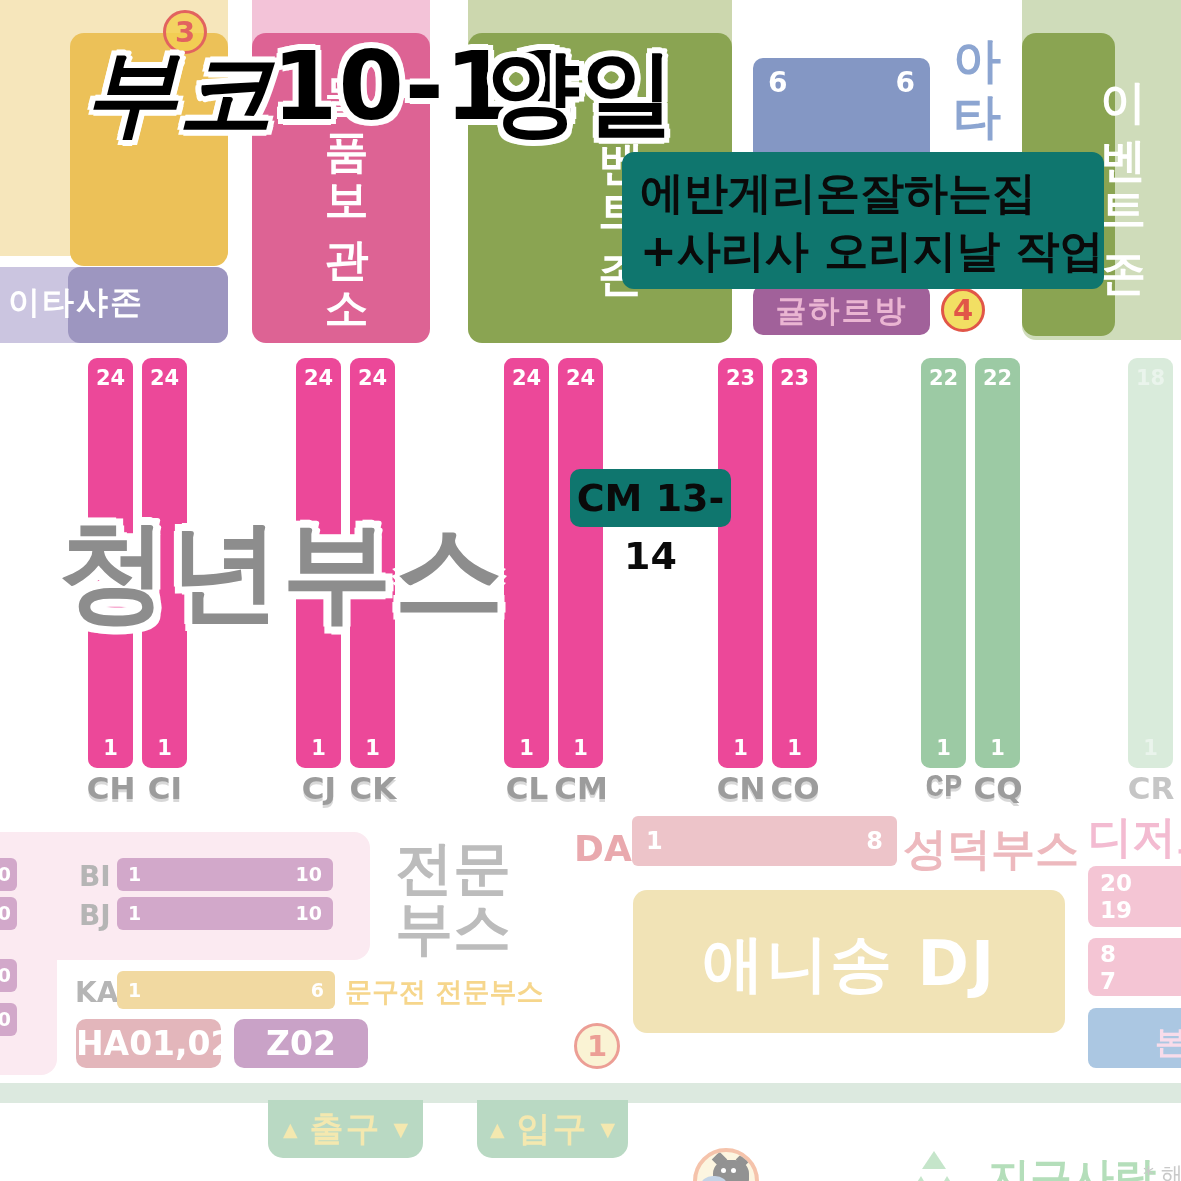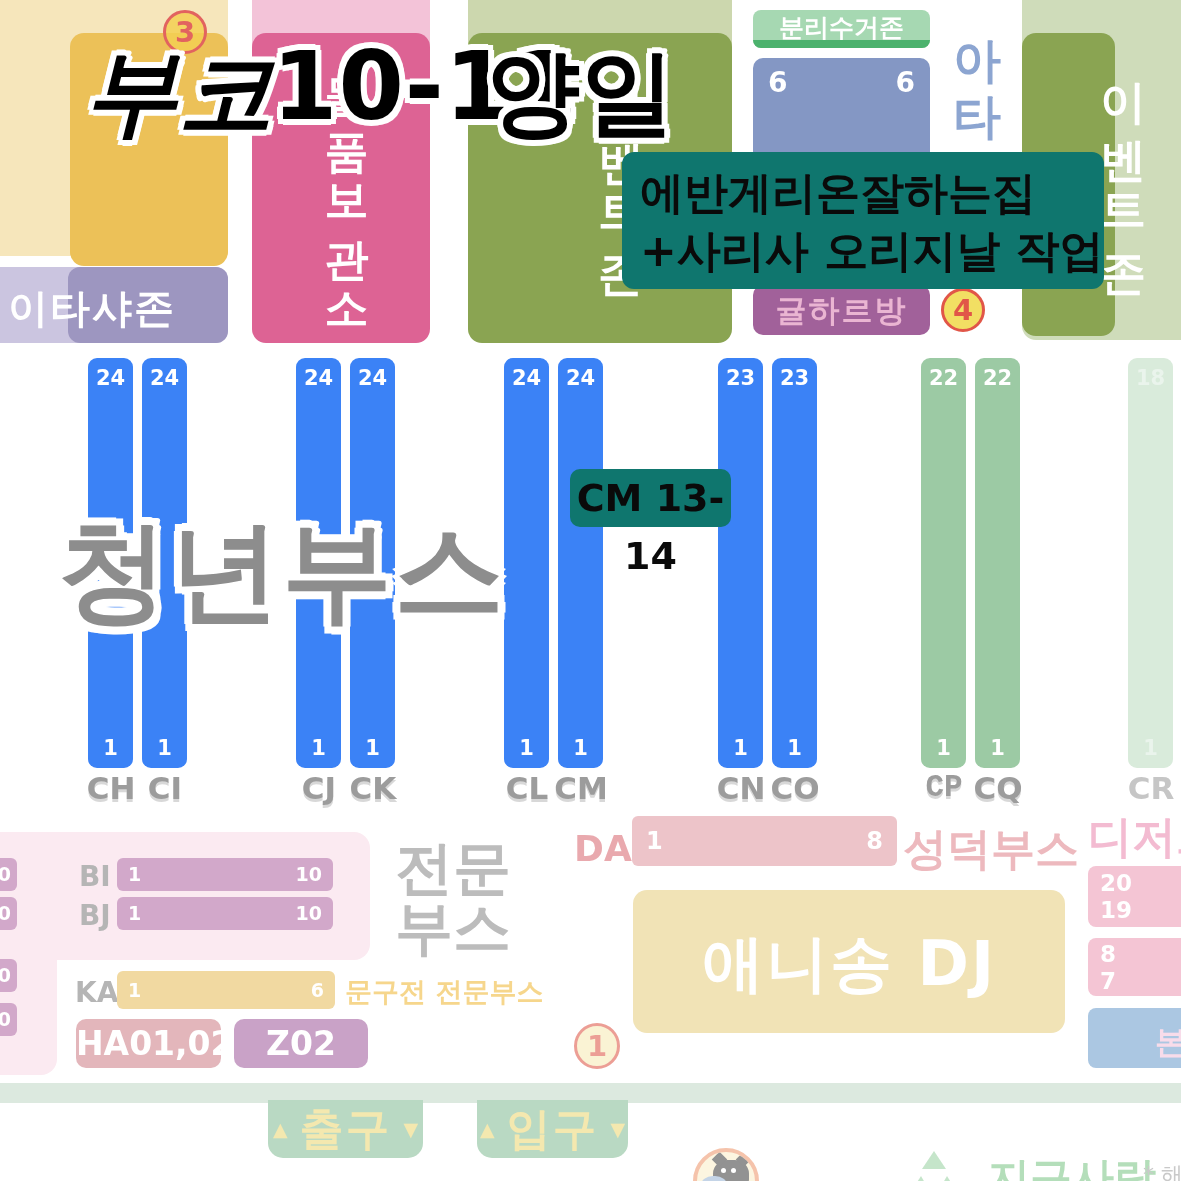--- a/index.html
+++ b/index.html
@@ -10,65 +10,61 @@
   .vtext{position:absolute;writing-mode:vertical-rl;text-orientation:upright;
          color:#fff;font-weight:800;}
   .wout{text-shadow:-5px -5px 0 #fff,0 -6px 0 #fff,5px -5px 0 #fff,-6px 0 0 #fff,
         6px 0 0 #fff,-5px 5px 0 #fff,0 6px 0 #fff,5px 5px 0 #fff;}
   .wout-big{text-shadow:-7px -7px 0 #fff,0 -8px 0 #fff,7px -7px 0 #fff,-8px 0 0 #fff,
         8px 0 0 #fff,-7px 7px 0 #fff,0 8px 0 #fff,7px 7px 0 #fff;}
   .title-part{position:absolute;font-size:94px;font-weight:800;color:#000;z-index:9;letter-spacing:1px;}
   .circle-badge{position:absolute;width:44px;height:44px;border-radius:50%;box-sizing:border-box;
         border:3px solid #e2635f;display:flex;align-items:center;justify-content:center;
         font-size:29px;font-weight:800;z-index:7;}
-  .col{position:absolute;top:358px;width:45px;height:410px;border-radius:9px;background:#3b82f6;}
+  .col{position:absolute;top:358px;width:45px;height:410px;border-radius:9px;background:#ec4899;}
   .col .n{position:absolute;left:0;width:100%;text-align:center;color:#fff;font-weight:800;font-size:21px;}
   .col.dark{background:#9ccaa4;}
   .col.faint{background:#d9ebdb;}
   .col.faint .n{color:#eaf4ec;}
   .col-label{position:absolute;top:770px;width:66px;text-align:center;font-size:31px;font-weight:800;
         color:#9c9c9c;text-shadow:0 3px 0 #d8d8d8;}
   .col-label.faint{color:#c6c6c6;text-shadow:none;}
   .bar{position:absolute;height:33px;border-radius:6px;background:#d2a8ca;color:#fff;
        font-size:19px;font-weight:800;line-height:33px;}
   .bar .lv{position:absolute;left:11px;}
   .bar .rv{position:absolute;right:11px;}
   .row-label{position:absolute;font-size:28px;font-weight:800;color:#b5b5b5;}
   .orange-box{position:absolute;background:#0f766e;border-radius:12px;color:#0a0a0a;font-weight:800;}
   .tab{position:absolute;top:1100px;height:58px;background:#b9d9c3;border-radius:0 0 15px 15px;
        display:flex;align-items:center;justify-content:center;gap:12px;color:#f4e8af;z-index:3;}
-  .tab .tri{font-size:19px;} .tab .tl{font-size:44px;font-weight:800;letter-spacing:2px;}
+  .tab .tri{font-size:19px;} .tab .tl{font-size:34px;font-weight:800;letter-spacing:2px;}
 </style>
 </head>
 <body>
 
 <div id="canvas">
 
   <div class="blk" style="left:-16px;top:-16px;width:244px;height:272px;background:#f6e6bb;"></div>
   <div class="blk" style="left:70px;top:33px;width:158px;height:233px;background:#ecc158;"></div>
   <div class="circle-badge" style="left:163px;top:10px;background:rgba(243,207,82,.85);color:#e2635f;">
     <span>3</span>
   </div>
 
   <div class="blk" style="left:-16px;top:267px;width:244px;height:76px;background:#cbc5e0;border-radius:12px;"></div>
   <div class="blk" style="left:68px;top:267px;width:160px;height:76px;background:#9d96c0;border-radius:12px;"></div>
-  <div class="abs" style="left:8px;top:281px;font-size:40px;font-weight:800;color:#fff;letter-spacing:2px;z-index:2;">이타샤존</div>
+  <div class="abs" style="left:8px;top:281px;font-size:32px;font-weight:800;color:#fff;letter-spacing:2px;z-index:2;">이타샤존</div>
 
   <div class="blk" style="left:252px;top:-16px;width:178px;height:346px;background:#f3c3d8;"></div>
   <div class="blk" style="left:252px;top:33px;width:178px;height:310px;background:#dd6394;"></div>
   <div class="vtext" style="left:318px;top:46px;font-size:44px;letter-spacing:10px;z-index:2;">물품보관소</div>
 
   <div class="blk" style="left:468px;top:-16px;width:264px;height:346px;background:#ccd7ae;"></div>
   <div class="blk" style="left:468px;top:33px;width:264px;height:310px;background:#8aa452;"></div>
   <div class="vtext" style="left:591px;top:52px;font-size:46px;letter-spacing:11px;z-index:2;">이벤트존</div>
 
-  <div class="blk" style="left:753px;top:10px;width:177px;height:38px;background:#a6d8b2;border-radius:8px;">
-    <div style="position:absolute;left:0;bottom:0;width:100%;height:8px;background:#4cb26d;border-radius:0 0 8px 8px;"></div>
-    <div style="position:absolute;width:100%;top:1px;text-align:center;color:#fff;font-size:25px;font-weight:800;">분리수거존</div>
-  </div>
 
   <div class="blk" style="left:753px;top:58px;width:177px;height:227px;background:#8497c4;border-radius:10px;">
     <span style="position:absolute;left:15px;top:8px;color:#fff;font-size:28px;font-weight:800;">6</span>
     <span style="position:absolute;right:15px;top:8px;color:#fff;font-size:28px;font-weight:800;">6</span>
   </div>
 
   <div class="blk" style="left:753px;top:285px;width:177px;height:50px;background:#a1619a;border-radius:10px;">
     <div style="position:absolute;width:100%;text-align:center;line-height:50px;color:#eab5d2;
                 font-size:31px;font-weight:800;letter-spacing:2px;">귤하르방</div>
   </div>

